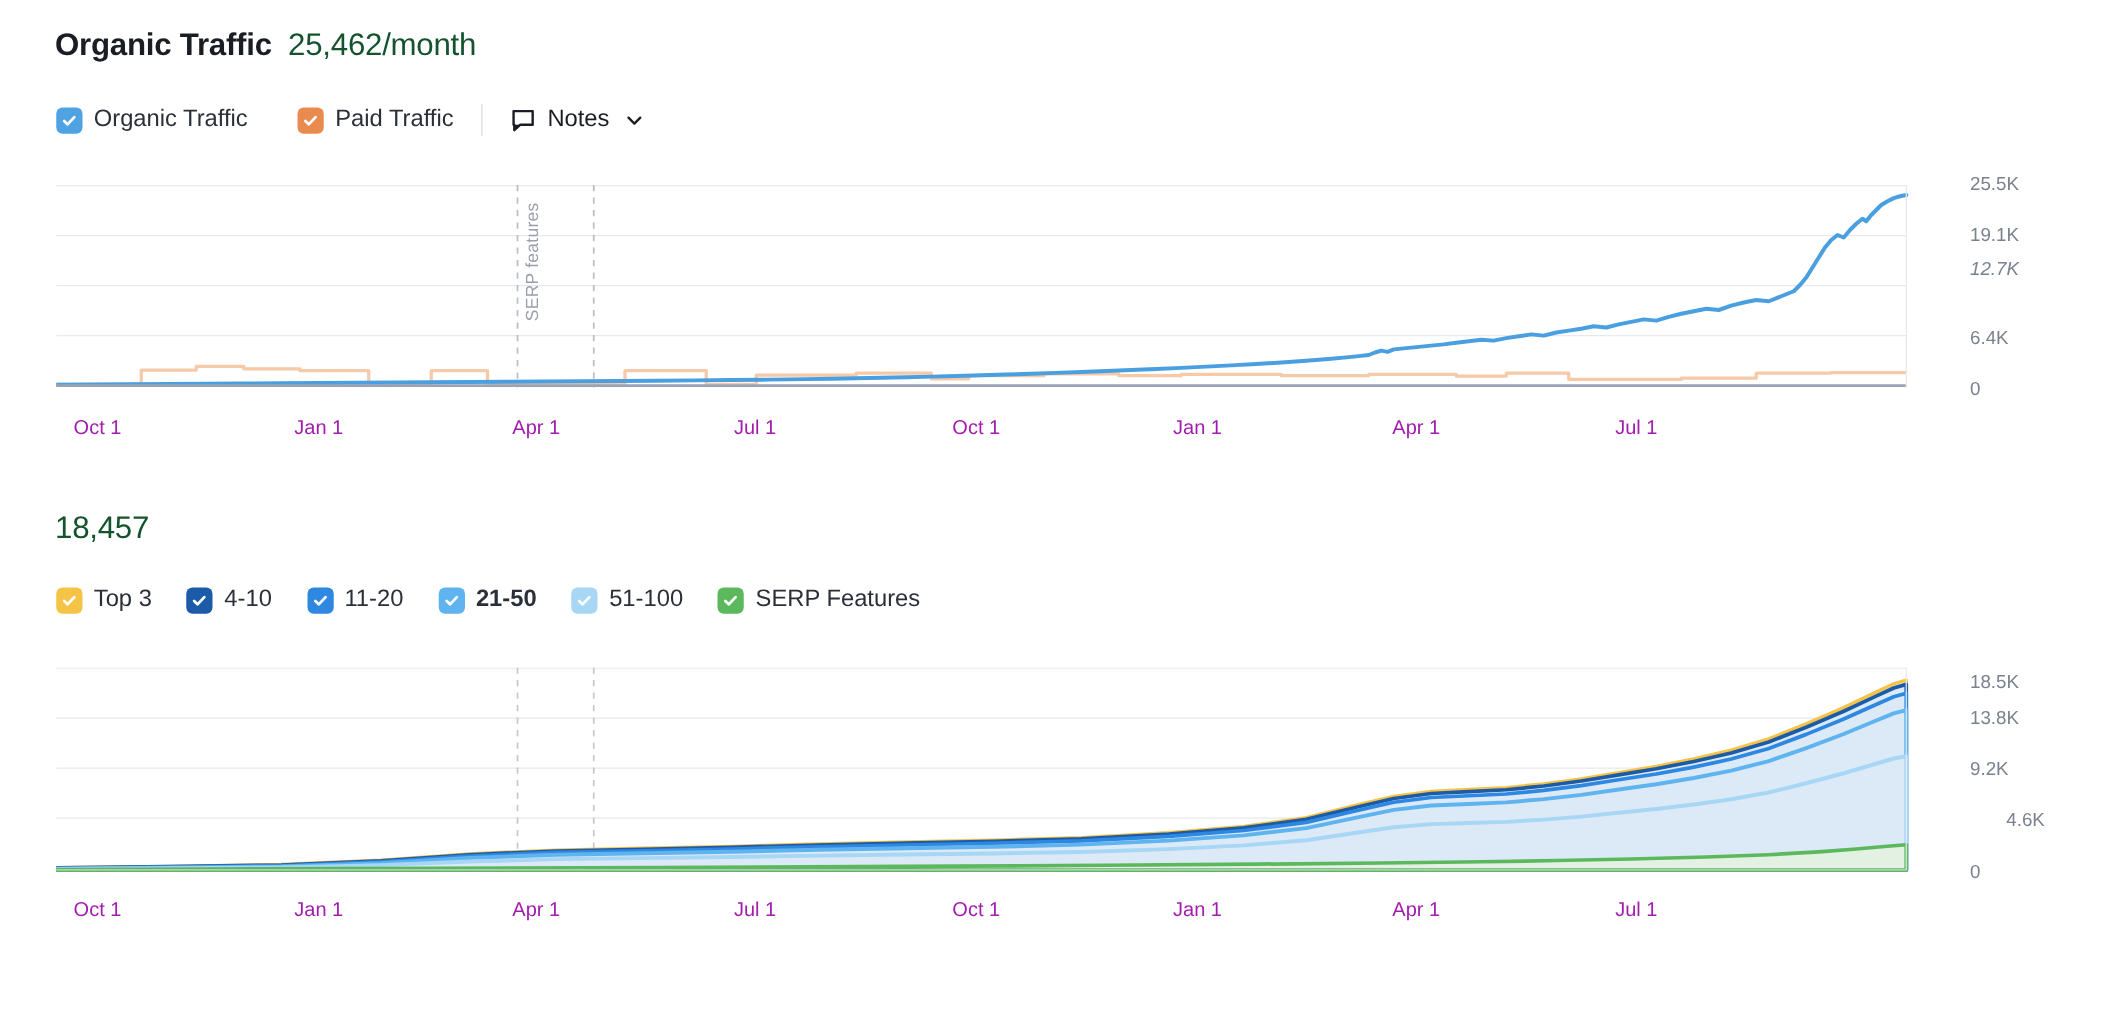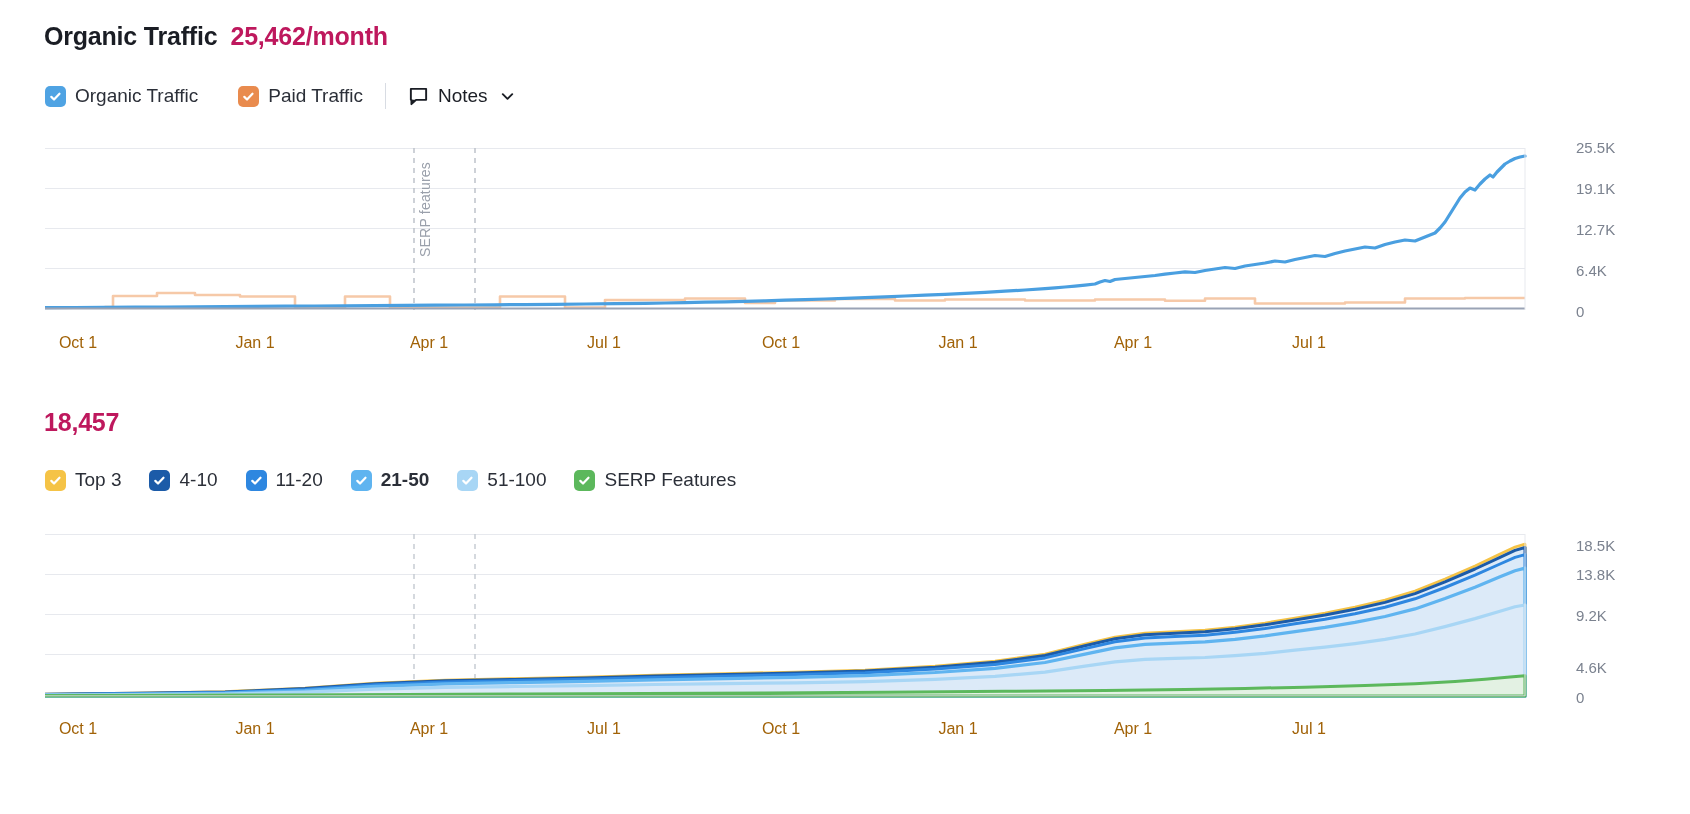--- a/index.html
+++ b/index.html
@@ -9,21 +9,21 @@
     font-family: "Liberation Sans", sans-serif;
     overflow: hidden;
   }
   .page { position: relative; width: 1690px; height: 814px; }
 
   
   .sec-head { display: flex; align-items: baseline; gap: 13px; }
   .sec-title {
     font-size: 25px; font-weight: bold; color: #1a1d24; letter-spacing: -0.2px;
   }
-  .sec-value { font-size: 25px; font-weight: 700; color: #be185d; letter-spacing: -0.2px; }
+  .sec-value { font-size: 25px; font-weight: 400; color: #14532d; letter-spacing: -0.2px; }
 
   
   .legend { display: flex; align-items: center; }
   .legend-item { display: flex; align-items: center; gap: 9px; cursor: pointer; }
   .cb {
     width: 21px; height: 21px; border-radius: 5px;
     display: flex; align-items: center; justify-content: center;
     flex: none;
   }
   .cb svg { width: 13px; height: 13px; display: block; }
@@ -35,21 +35,21 @@
 
   .notes-btn { display: flex; align-items: center; gap: 9px; cursor: pointer; }
   .notes-label { font-size: 19px; color: #1a1d24; }
 
   
   .chart-wrap { position: absolute; }
 
   .ylabels { position: absolute; font-size: 15px; color: #7b828f; }
   .ylabels div { position: absolute; left: 0; white-space: nowrap; line-height: 1; }
 
-  .xlabels { position: absolute; font-size: 16px; color: #a16207; }
+  .xlabels { position: absolute; font-size: 16px; color: #a21caf; }
   .xlabels div { position: absolute; top: 0; transform: translateX(-50%); white-space: nowrap; }
 
   .serp-ann {
     position: absolute;
     font-size: 14px; color: #9aa0ab;
     writing-mode: vertical-rl; transform: rotate(180deg);
     white-space: nowrap; letter-spacing: 0.2px;
   }
 </style>
 </head>
@@ -139,21 +139,21 @@
 
       <line x1="1480" y1="0" x2="1480" y2="162" stroke="#e7e9ee" stroke-width="1"></line>
     </svg>
 
     <span class="serp-ann" style="left:372px;top:14px;">SERP features</span>
   </div>
 
   <div class="ylabels" style="left:1576px;top:140px;width:110px;height:182px;">
     <div style="top:0px;">25.5K</div>
     <div style="top:41px;">19.1K</div>
-    <div style="top:82px;">12.7K</div>
+    <div style="top:68px;font-style:italic;">12.7K</div>
     <div style="top:123px;">6.4K</div>
     <div style="top:164px;">0</div>
   </div>
 
   <div class="xlabels" style="left:45px;top:334px;width:1480px;height:24px;">
     <div style="left:33px;">Oct 1</div>
     <div style="left:210px;">Jan 1</div>
     <div style="left:384px;">Apr 1</div>
     <div style="left:559px;">Jul 1</div>
     <div style="left:736px;">Oct 1</div>
@@ -274,21 +274,21 @@
 
       <line x1="1480" y1="0" x2="1480" y2="162" stroke="#e7e9ee" stroke-width="1"></line>
       <line x1="0" y1="161.8" x2="1480" y2="161.8" stroke="#cfd4dc" stroke-width="1"></line>
     </svg>
   </div>
 
   <div class="ylabels" style="left:1576px;top:526px;width:110px;height:182px;">
     <div style="top:12px;">18.5K</div>
     <div style="top:41px;">13.8K</div>
     <div style="top:82px;">9.2K</div>
-    <div style="top:134px;">4.6K</div>
+    <div style="top:123px;margin-left:29px;">4.6K</div>
     <div style="top:164px;">0</div>
   </div>
 
   <div class="xlabels" style="left:45px;top:720px;width:1480px;height:24px;">
     <div style="left:33px;">Oct 1</div>
     <div style="left:210px;">Jan 1</div>
     <div style="left:384px;">Apr 1</div>
     <div style="left:559px;">Jul 1</div>
     <div style="left:736px;">Oct 1</div>
     <div style="left:913px;">Jan 1</div>

